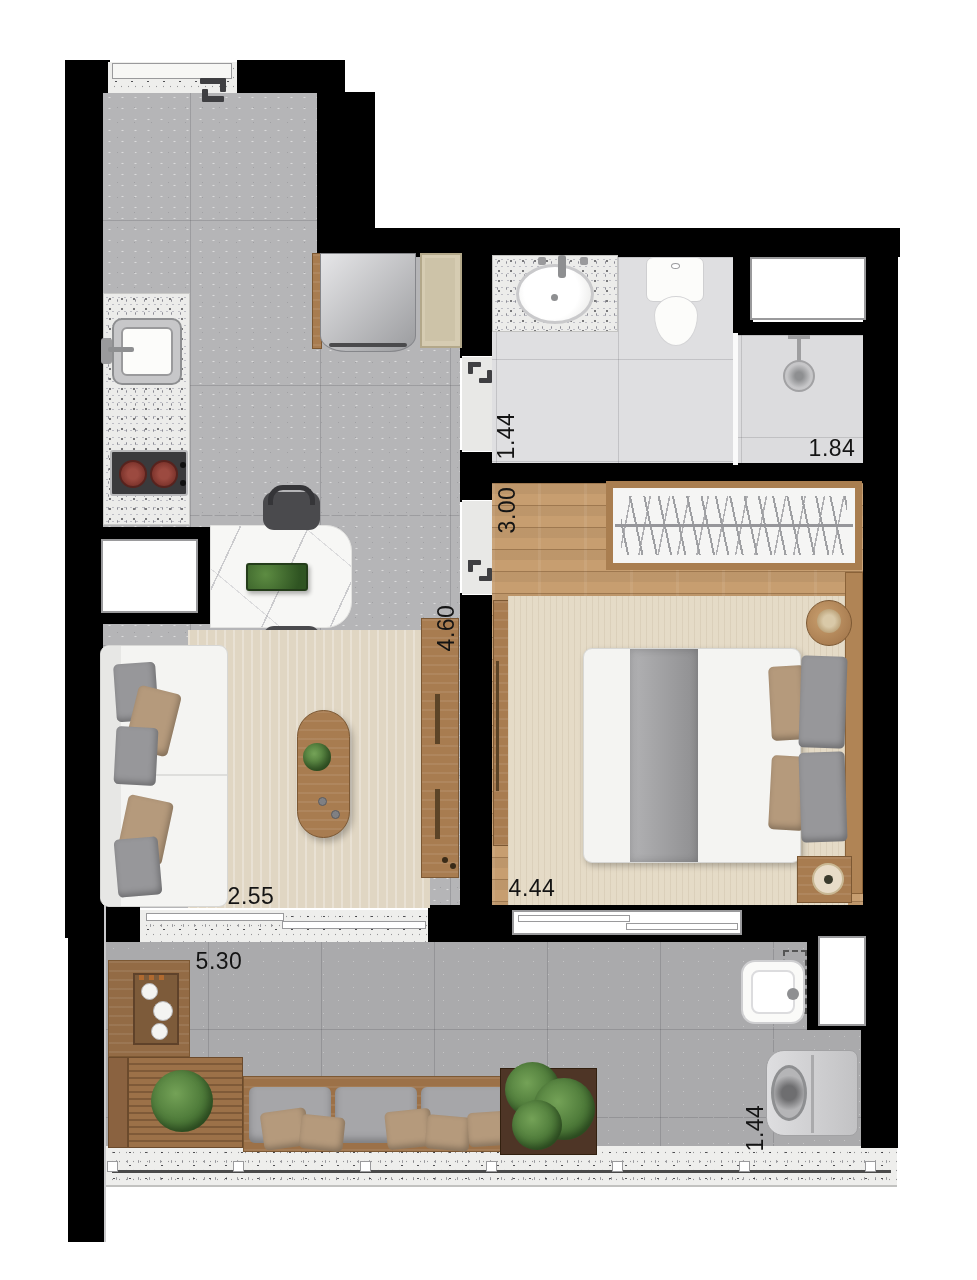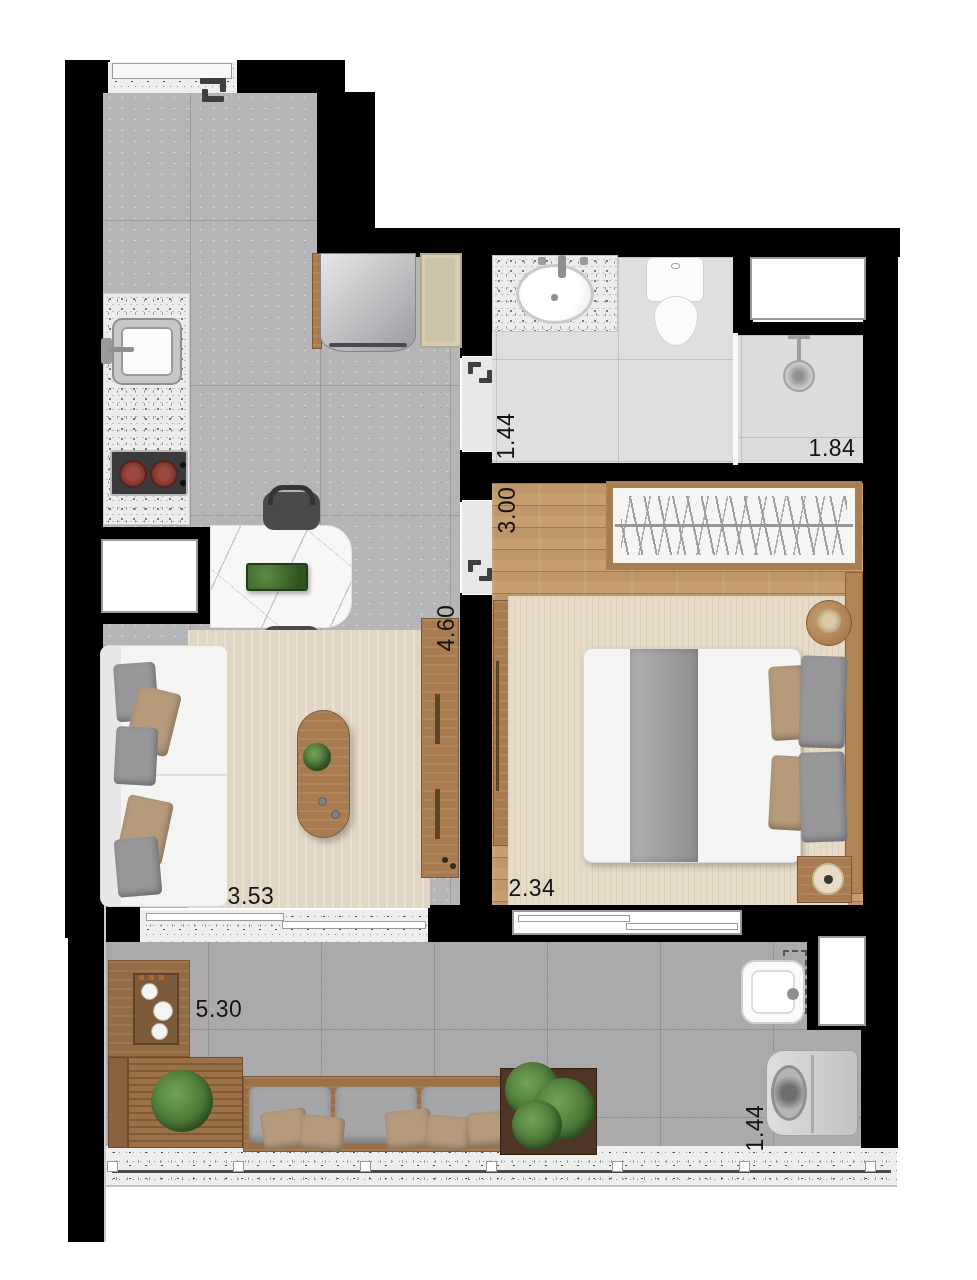--- a/index.html
+++ b/index.html
@@ -287,18 +287,18 @@
   <div class="el" style="left:360px;top:1161px;width:11px;height:11px;background:#fff;border:1px solid #9a9a9c;"></div>
   <div class="el" style="left:486px;top:1161px;width:11px;height:11px;background:#fff;border:1px solid #9a9a9c;"></div>
   <div class="el" style="left:612px;top:1161px;width:11px;height:11px;background:#fff;border:1px solid #9a9a9c;"></div>
   <div class="el" style="left:739px;top:1161px;width:11px;height:11px;background:#fff;border:1px solid #9a9a9c;"></div>
   <div class="el" style="left:865px;top:1161px;width:11px;height:11px;background:#fff;border:1px solid #9a9a9c;"></div>
 
   <span class="dim v" style="left:506px;top:436px;">1.44</span>
   <span class="dim" style="left:832px;top:448px;">1.84</span>
   <span class="dim v" style="left:507px;top:510px;">3.00</span>
   <span class="dim v" style="left:446px;top:628px;">4.60</span>
-  <span class="dim" style="left:251px;top:896px;">3.53</span>
-  <span class="dim" style="left:532px;top:888px;">2.34</span>
-  <span class="dim" style="left:219px;top:961px;margin-top:48px;">5.30</span>
+  <span class="dim" style="left:251px;top:896px;">2.55</span>
+  <span class="dim" style="left:532px;top:888px;">4.44</span>
+  <span class="dim" style="left:219px;top:961px;">5.30</span>
   <span class="dim v" style="left:755px;top:1128px;">1.44</span>
 
 </div>
 
 </body></html>

